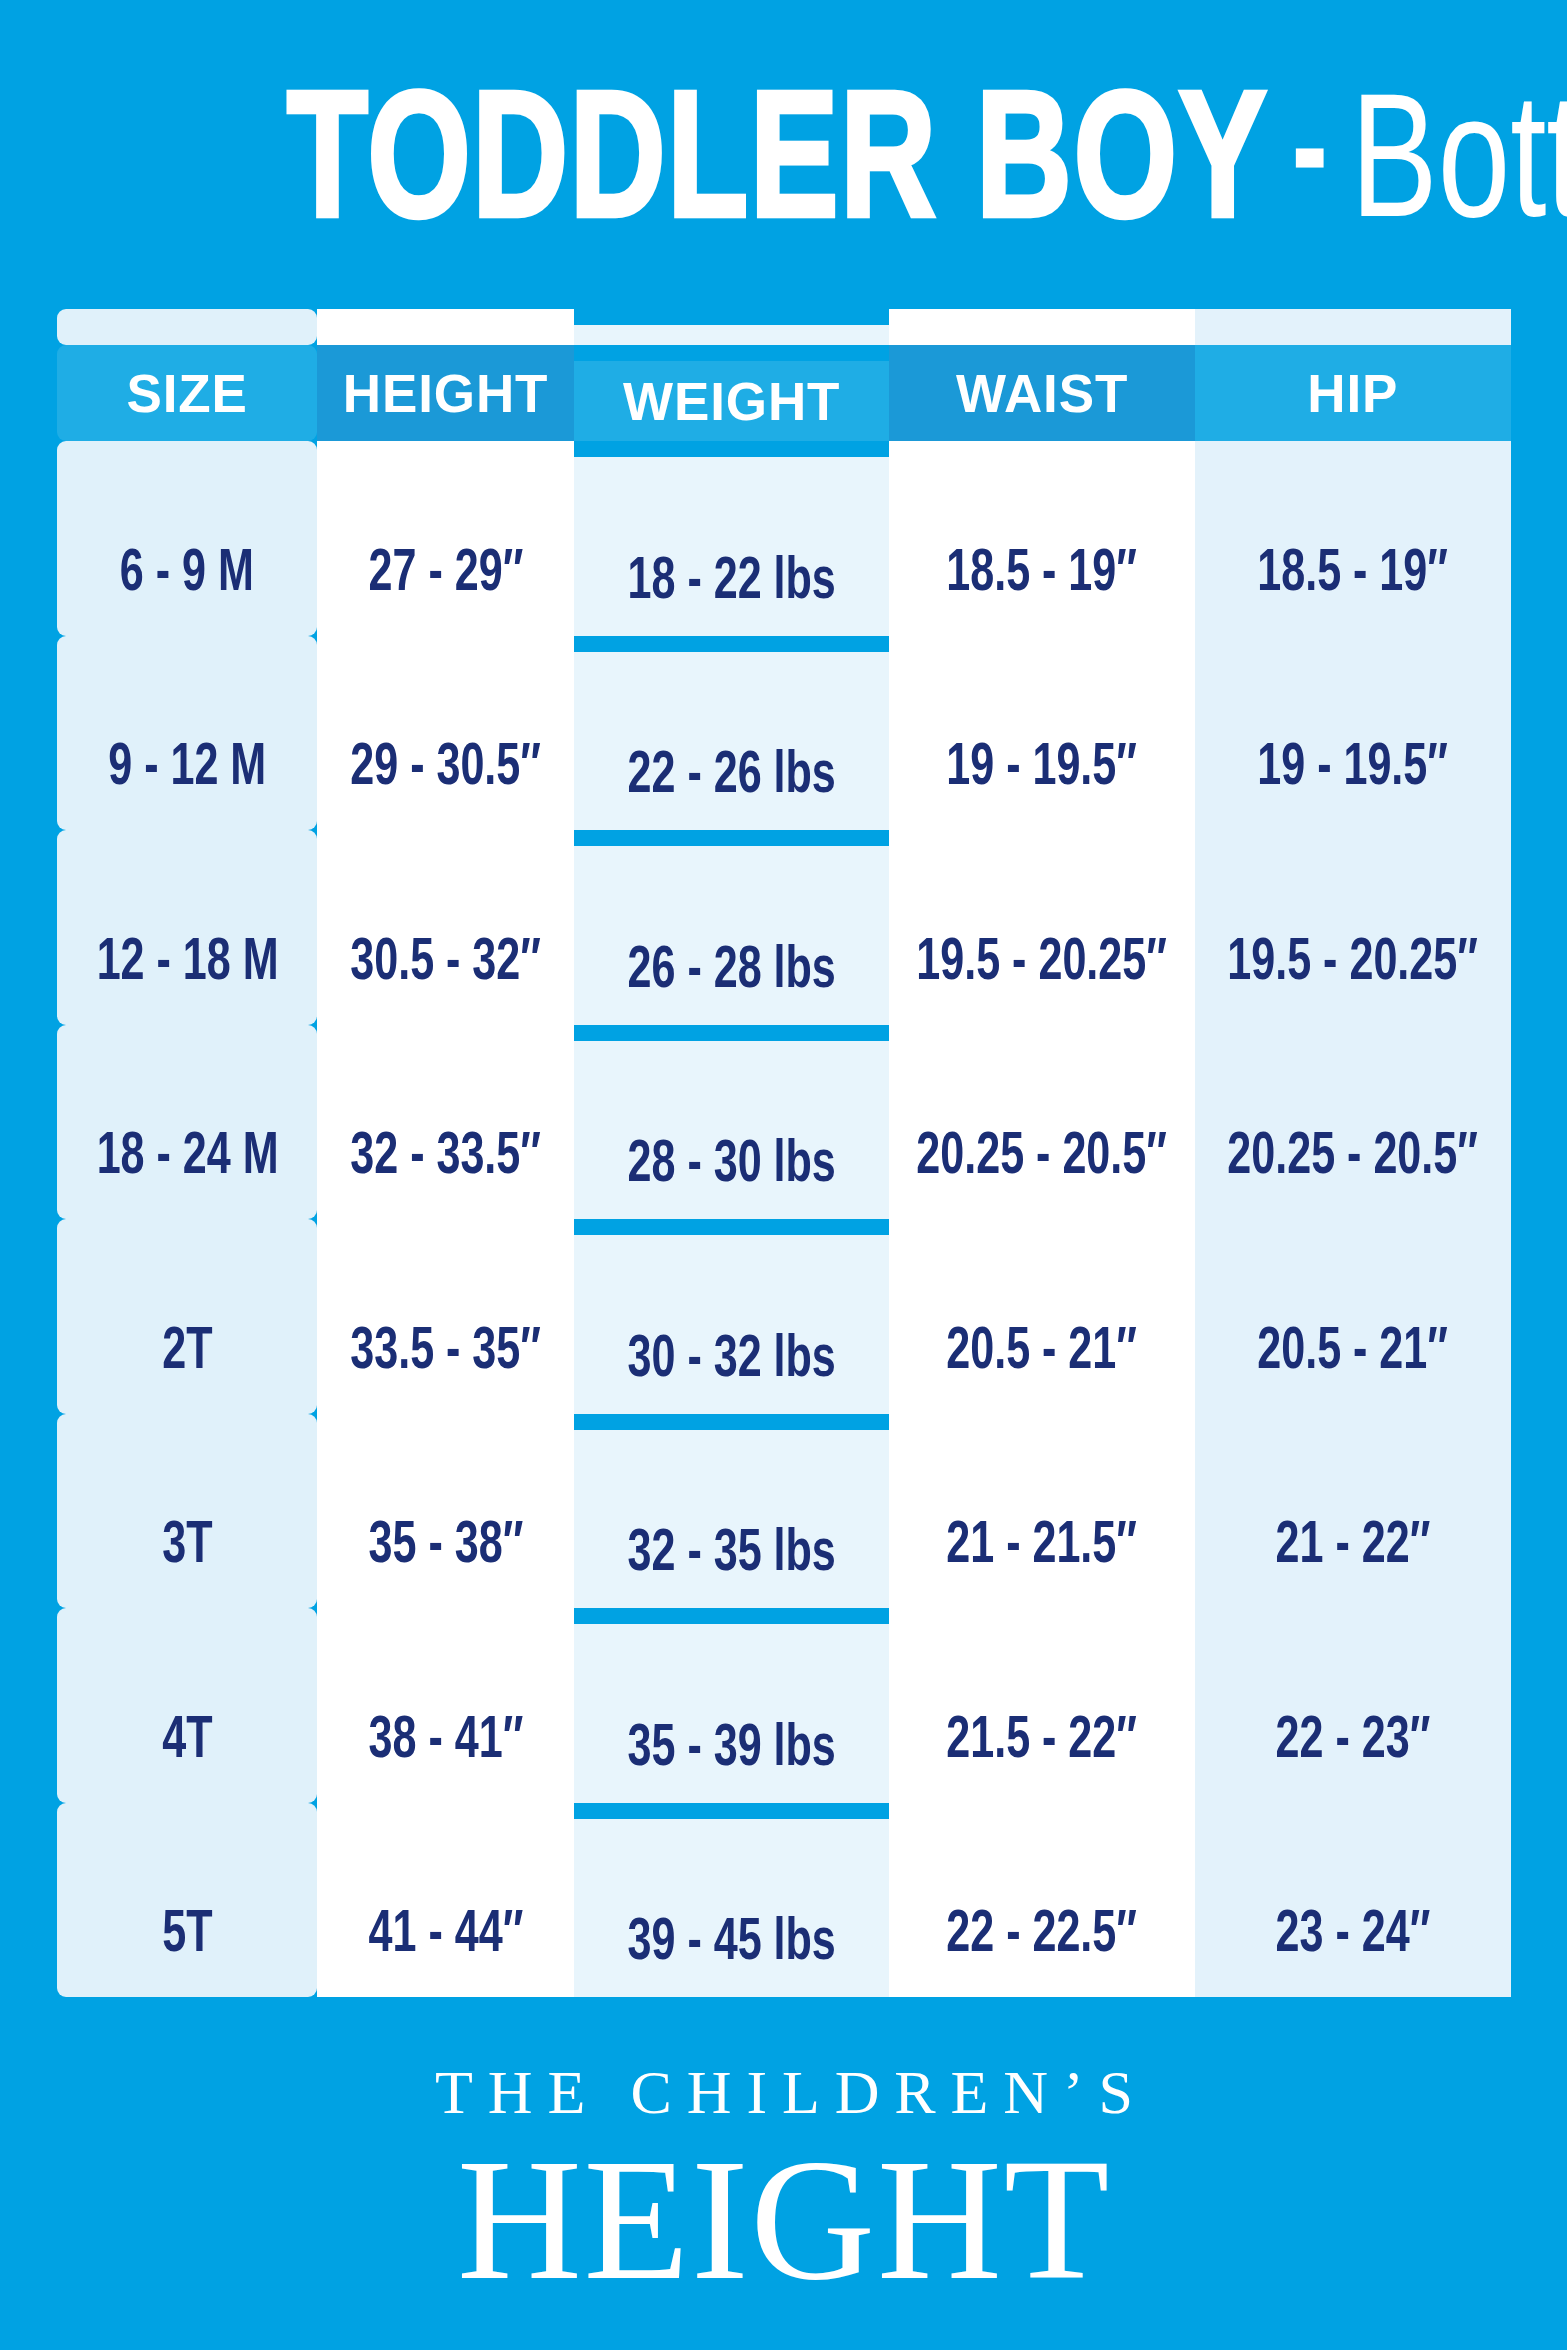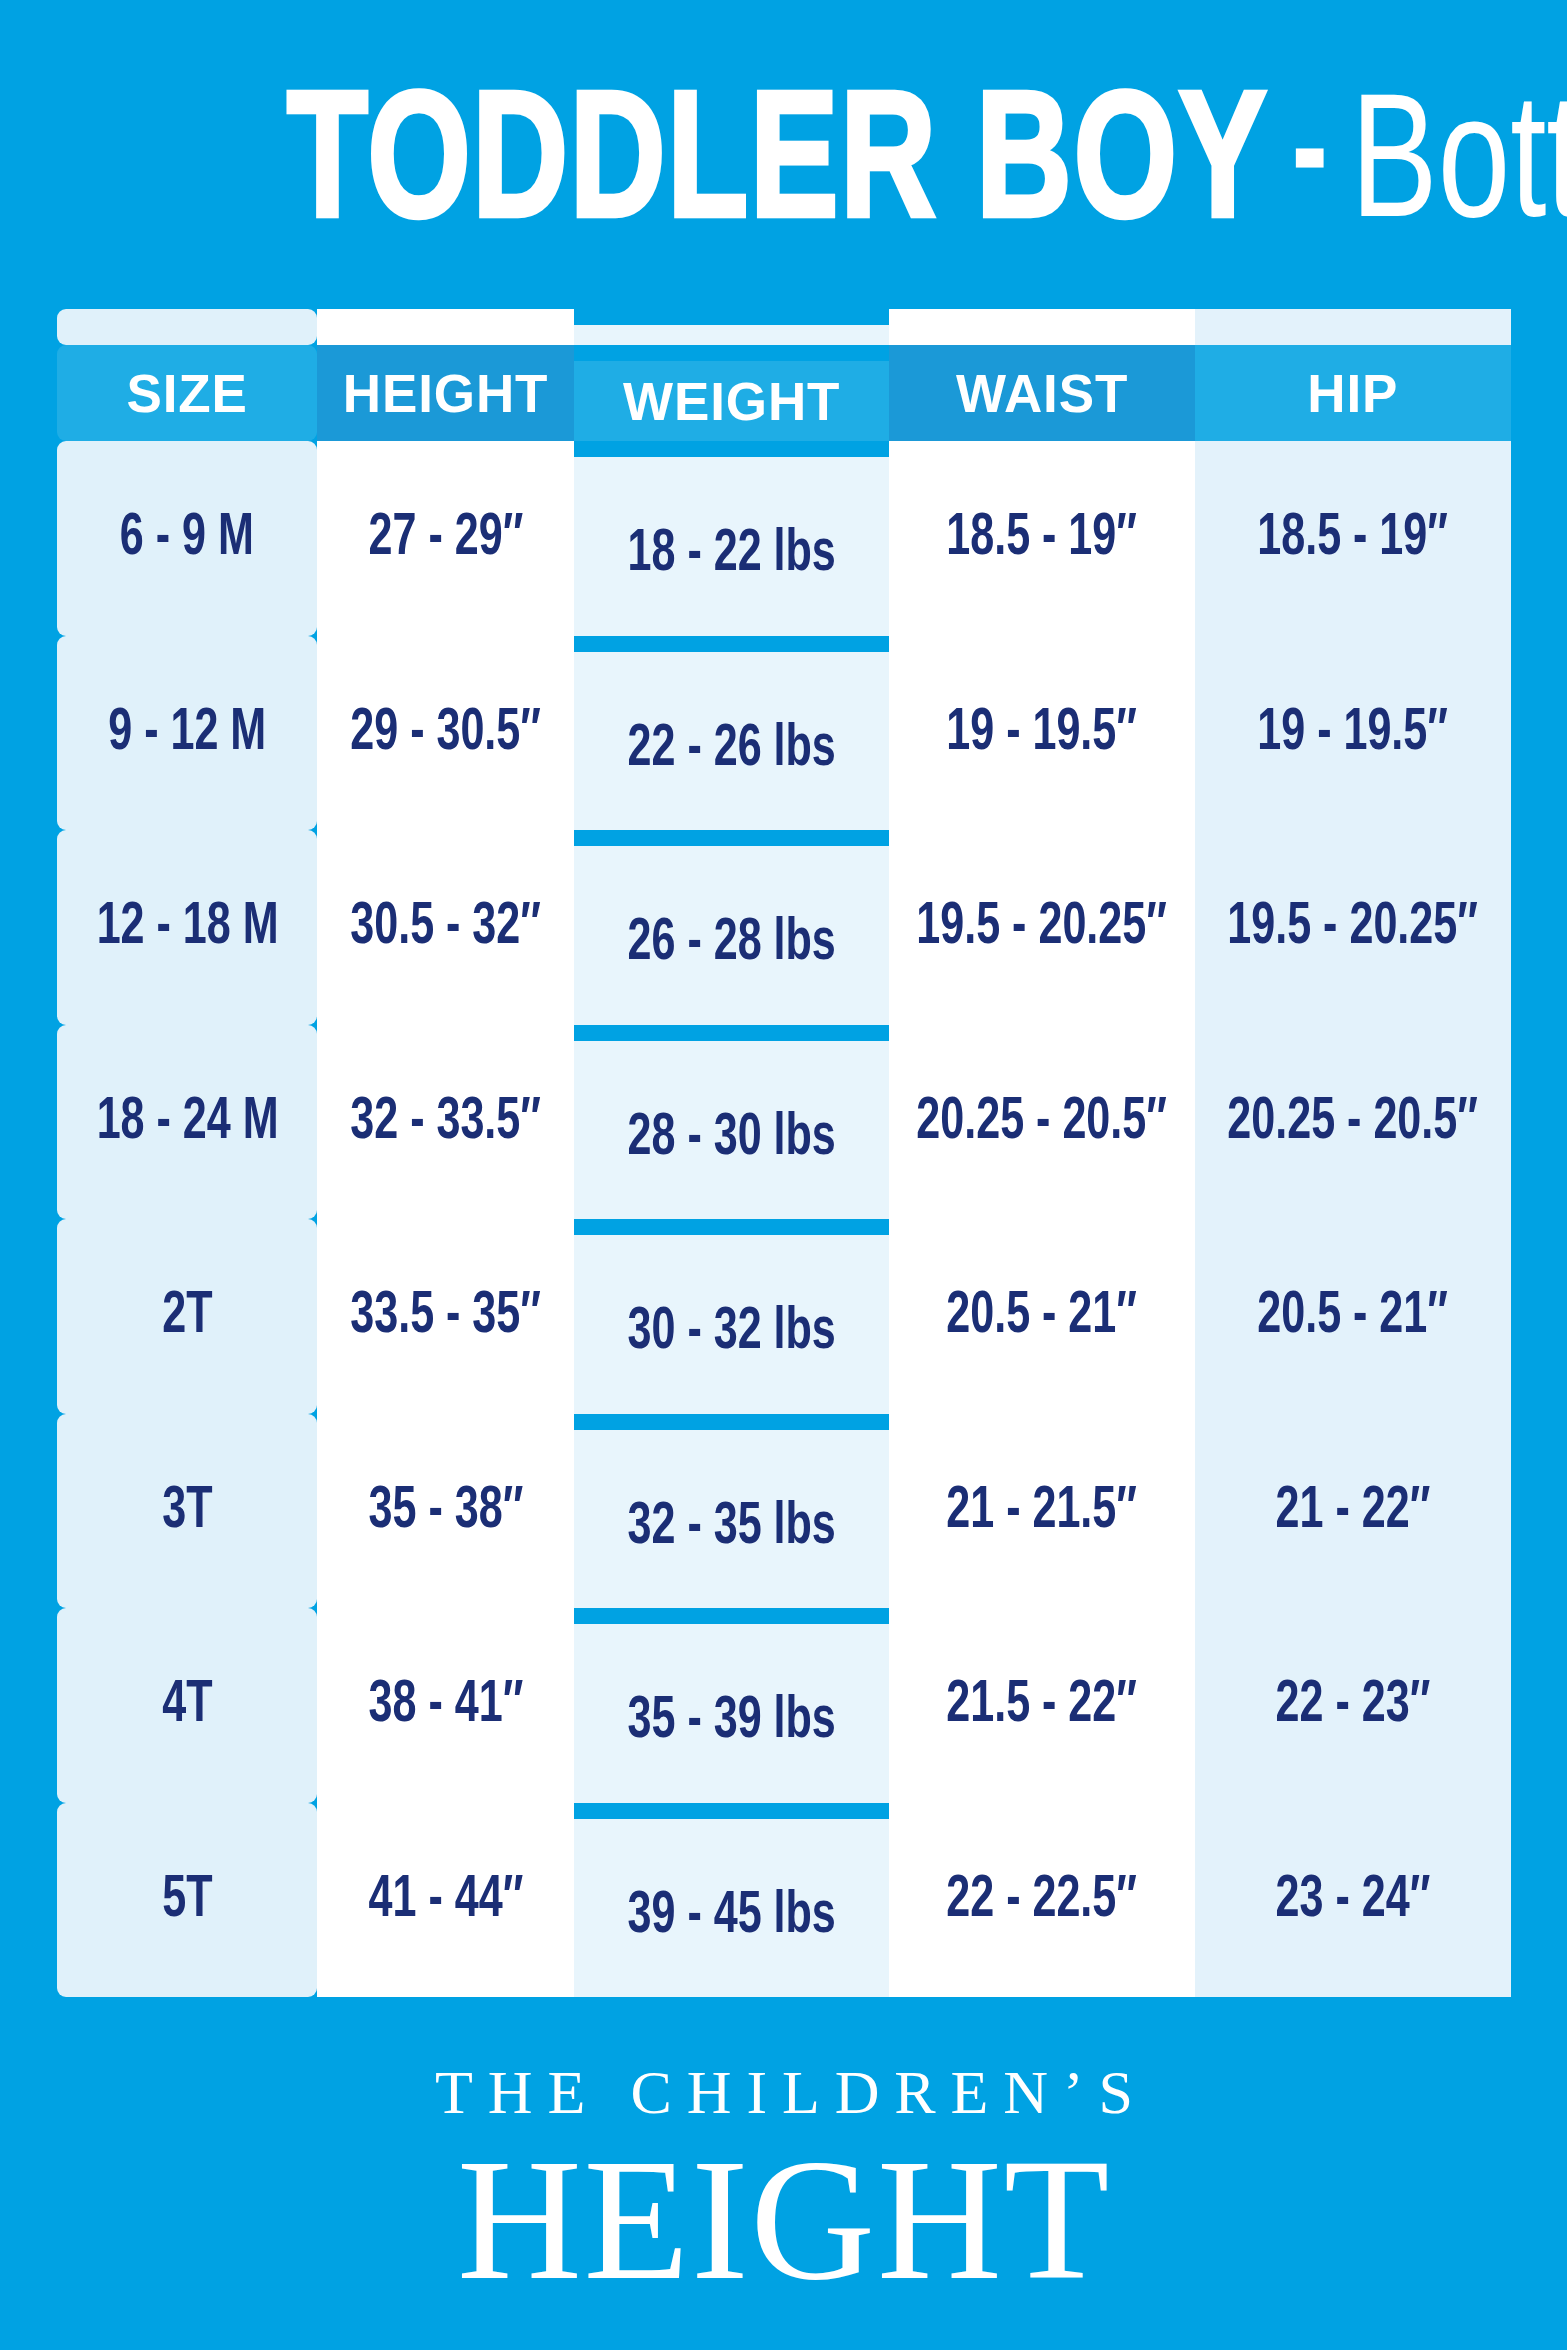--- a/index.html
+++ b/index.html
@@ -31,21 +31,21 @@
   .col-2{background:#E8F5FC;margin-top:16px;}
   .col-3{background:#FFFFFF;}
   .col-4{background:#E3F2FB;}
   .hdr.col-0,.hdr.col-2,.hdr.col-4{background:#1FADE5;}
   .hdr.col-1,.hdr.col-3{background:#1B99D7;}
   .hdr-cell{
     display:flex;align-items:center;justify-content:center;
     color:#FFFFFF;font-size:53px;font-weight:700;letter-spacing:0.9px;
   }
   .data-cell{
-    display:flex;justify-content:center;align-items:flex-start;
+    display:flex;justify-content:center;align-items:center;
     padding-top:64px;
   }
   .cond{
     display:inline-block;transform:scaleX(0.73);transform-origin:50% 50%;
     font-size:59px;font-weight:700;line-height:1;color:#1B2E75;white-space:nowrap;
   }
 
   
   .brand{position:absolute;top:2055px;left:0;width:100%;text-align:center;color:#FFFFFF;
          font-family:"Liberation Serif", serif;}

